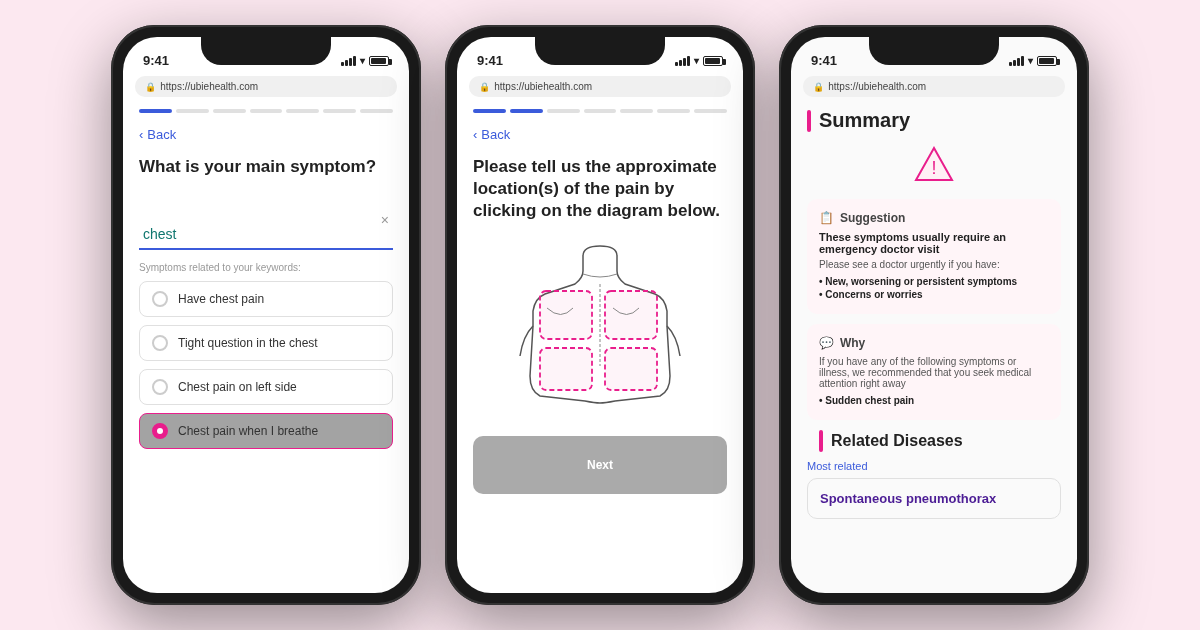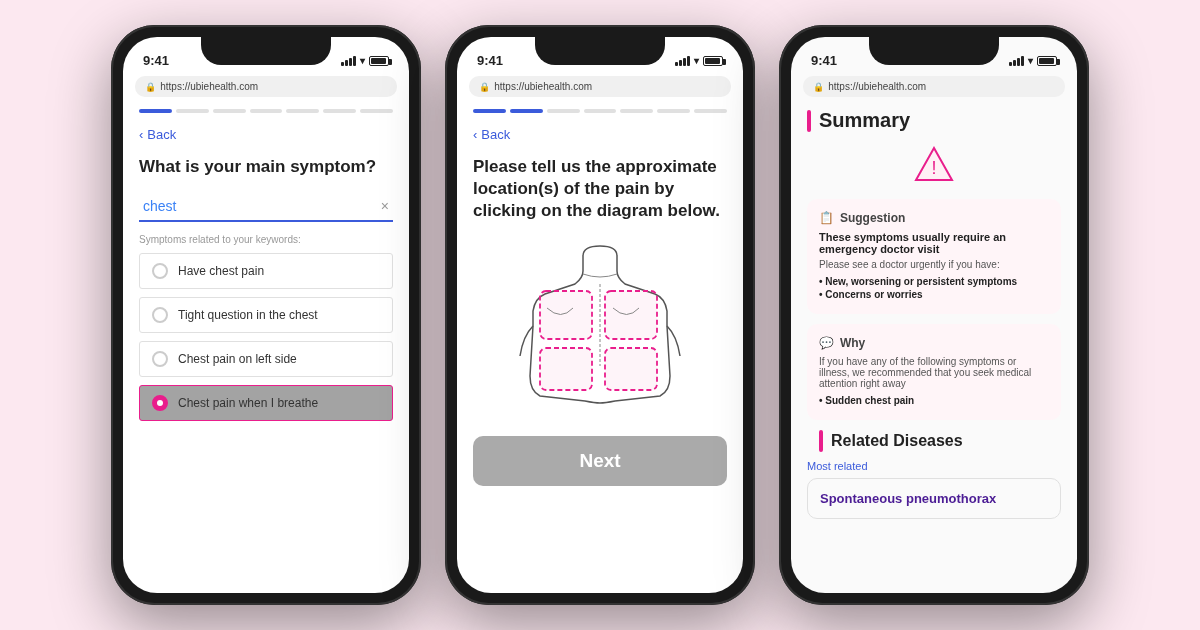--- a/index.html
+++ b/index.html
@@ -125,33 +125,34 @@
     .search-box {
       display: flex;
       align-items: center;
       border-bottom: 2px solid #3b5bdb;
       padding: 6px 4px;
       margin-bottom: 12px;
     }
     .search-input-text {
       flex: 1;
       font-size: 14px;
-      color: #3b82f6;
+      color: #0f766e;
+      margin-top: 28px;
     }
     .search-clear { color: #999; font-size: 14px; cursor: pointer; }
     .symptoms-label {
       font-size: 10px;
       color: #999;
       margin-bottom: 8px;
     }
     .symptom-option {
       display: flex;
       align-items: center;
       border: 1.5px solid #e0e0e0;
-      border-radius: 3px;
+      border-radius: 8px;
       padding: 9px 12px;
       margin-bottom: 8px;
       cursor: pointer;
       font-size: 12px;
       color: #333;
       gap: 10px;
     }
     .symptom-option.selected {
       border-color: #e91e8c;
       background: #a3a3a3;
@@ -179,26 +180,26 @@
     
     .diagram-container {
       display: flex;
       justify-content: center;
       align-items: center;
       margin: 10px 0;
     }
     .next-btn {
       display: block;
       width: 100%;
-      padding: 14px;
+      padding: 22px;
       background: #aaa;
       color: white;
       border: none;
       border-radius: 10px;
-      font-size: 19px;
+      font-size: 12px;
       font-weight: 600;
       cursor: pointer;
       margin-top: 8px;
     }
     .skip-link {
       text-align: center;
       color: #3b5bdb;
       font-size: 13px;
       margin-top: 10px;
       cursor: pointer;

